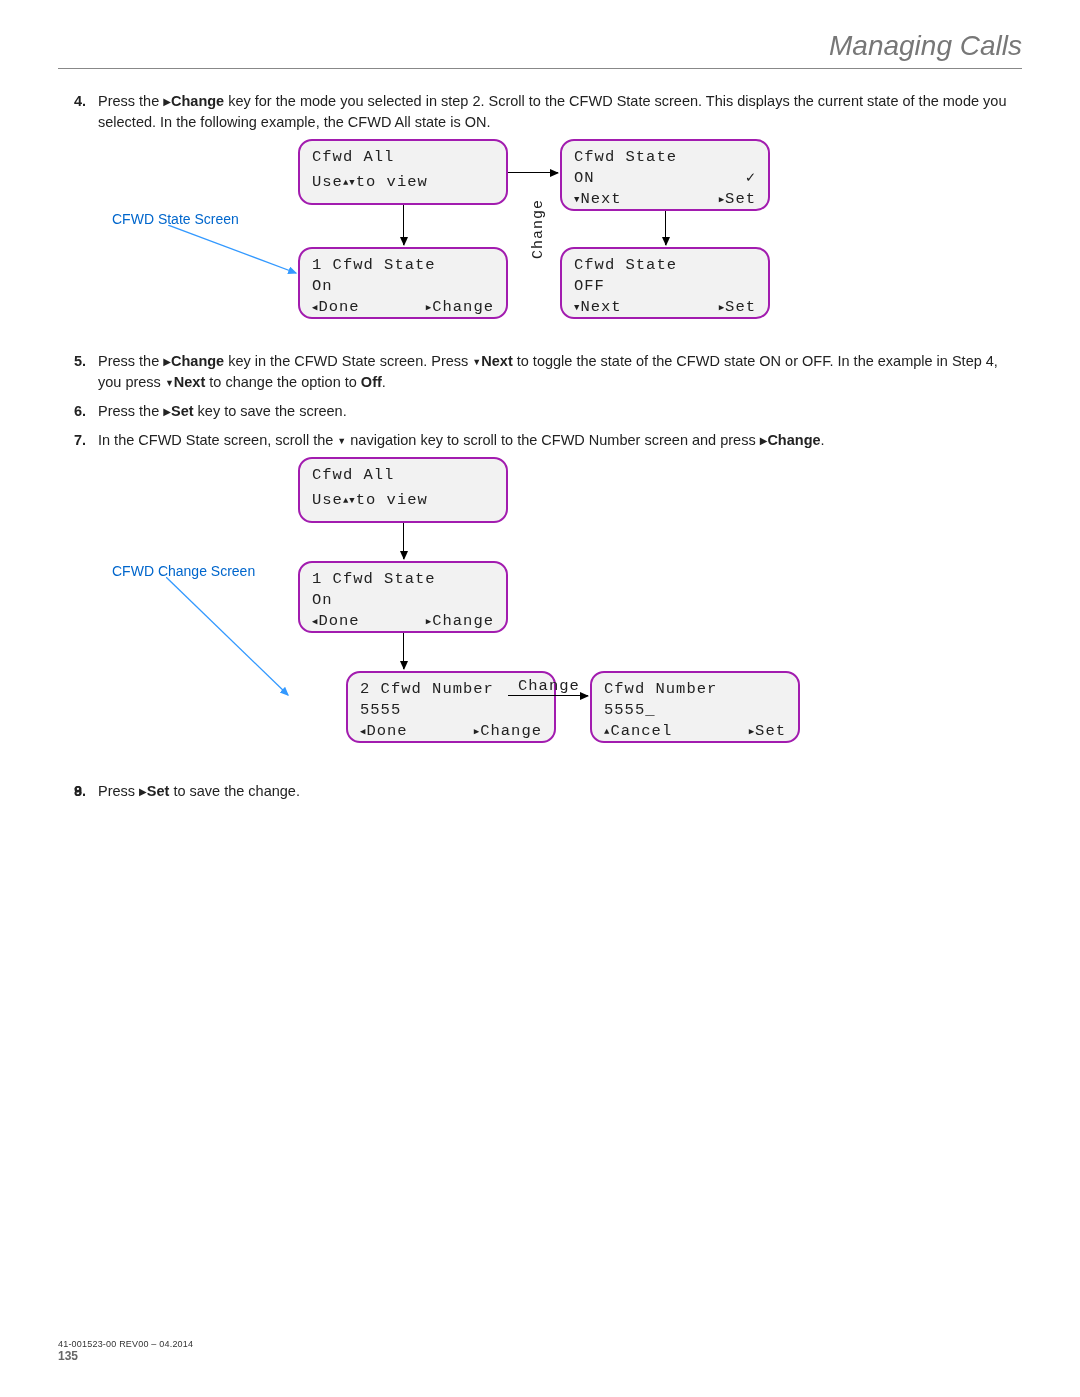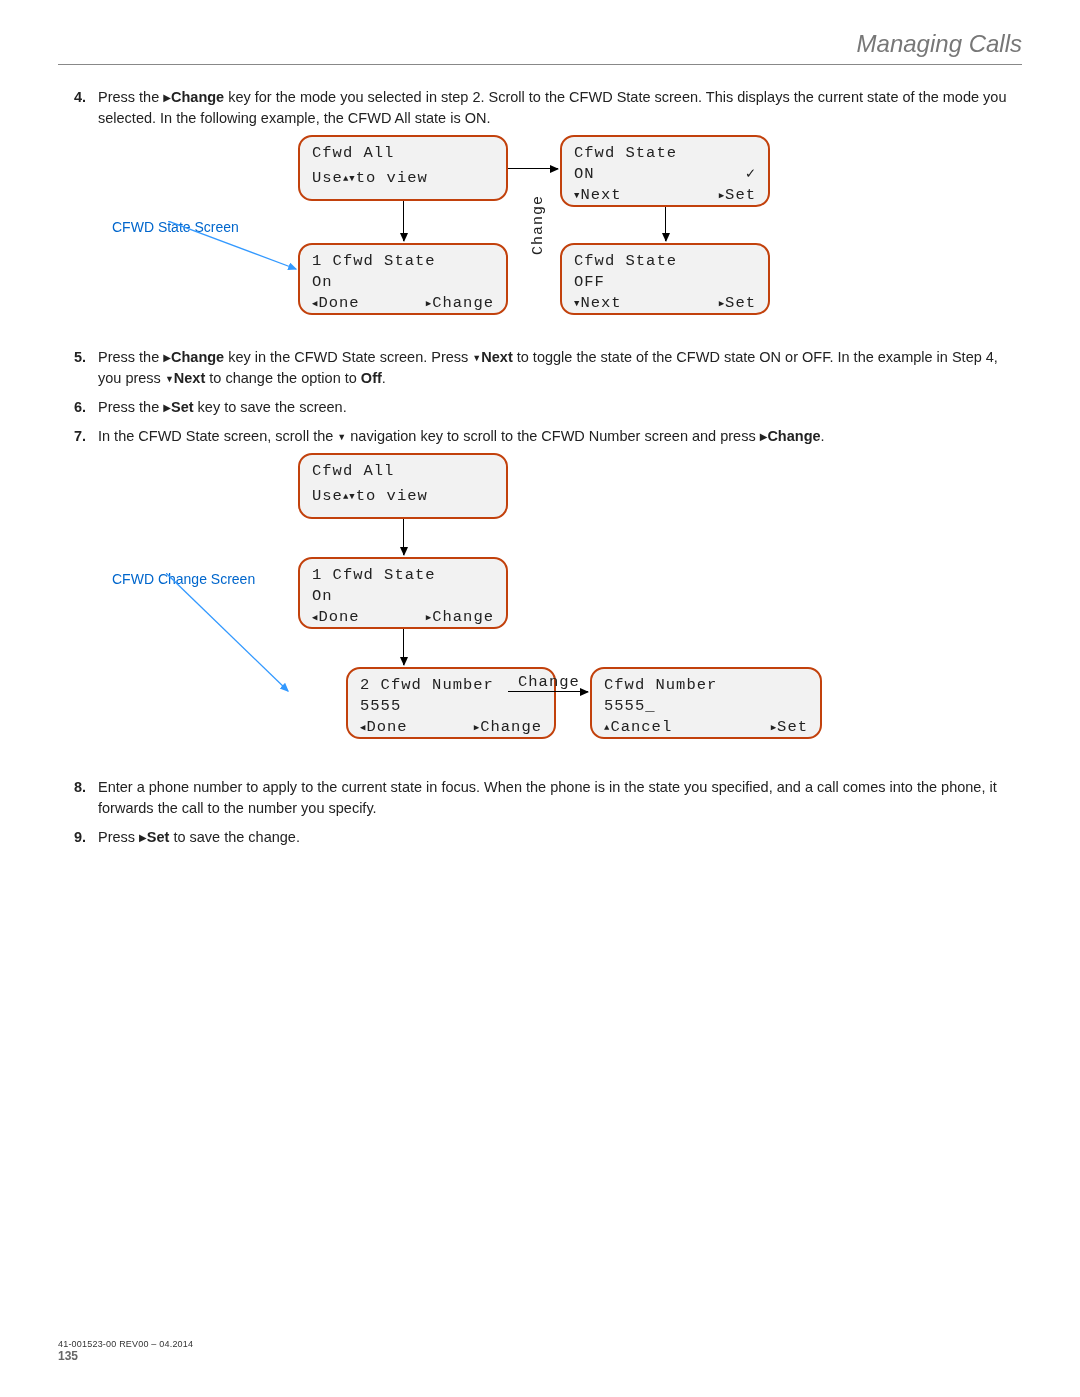--- a/index.html
+++ b/index.html
@@ -12,21 +12,21 @@
   .page {
     width: 1080px;
     height: 1397px;
     position: relative;
     box-sizing: border-box;
     padding: 30px 58px 30px 58px;
   }
   .header {
     text-align: right;
     font-style: italic;
-    font-size: 24px;
+    font-size: 28px;
     color: #777;
     padding-bottom: 6px;
     border-bottom: 1px solid #888;
     margin-bottom: 22px;
   }
   ol.steps {
     list-style: none;
     padding: 0;
     margin: 0 0 0 22px;
   }
@@ -38,30 +38,29 @@
   }
   ol.steps > li .num {
     position: absolute;
     left: -6px;
     font-weight: bold;
   }
   .bold { font-weight: bold; }
   .callout {
     color: #0066cc;
     font-size: 14px;
-    margin-top: 12px;
   }
   .mono {
     font-family: "Courier New", monospace;
     font-size: 15.5px;
     letter-spacing: 1px;
   }
   .phone-box {
     position: absolute;
-    border: 2px solid #c2410c;
+    border: 2px solid #a21caf;
     border-radius: 14px;
     background: #f2f2f2;
     padding: 6px 12px 4px 12px;
     box-sizing: border-box;
     line-height: 1.35;
   }
   .phone-box .row2 {
     display: flex;
     justify-content: space-between;
   }
@@ -267,34 +266,33 @@
           <div>5555</div>
           <div class="row2">
             <span><span class="tri-sm">◀</span><span>Done</span></span>
             <span><span class="tri-sm">▶</span><span>Change</span></span>
           </div>
         </div>
 
         <div class="arrow-right" style="left:410px; top:238px; width:80px;"></div>
         <div class="mono" style="position:absolute; left:420px; top:218px;">Change</div>
 
-        <div class="phone-box mono" style="left:492px; top:214px; width:232px; height:72px;">
+        <div class="phone-box mono" style="left:492px; top:214px; width:210px; height:72px;">
           <div>Cfwd Number</div>
           <div>5555_</div>
           <div class="row2">
             <span><span class="tri-sm">▲</span><span>Cancel</span></span>
             <span><span class="tri-sm">▶</span><span>Set</span></span>
           </div>
         </div>
       </div>
     </li>
 
     <li>
       <span class="num">8.</span>
-      <span>Enter a phone number to apply to the current state in focus. When the phone is in the state you specified, and a call comes into the phone, it forwards the call to the number you specify.</span>
     </li>
 
     <li>
       <span class="num">9.</span>
       <span>
         <span>Press </span><span class="tri">▶</span><span class="bold">Set</span><span> to save the change.</span>
       </span>
     </li>
   </ol>
 

